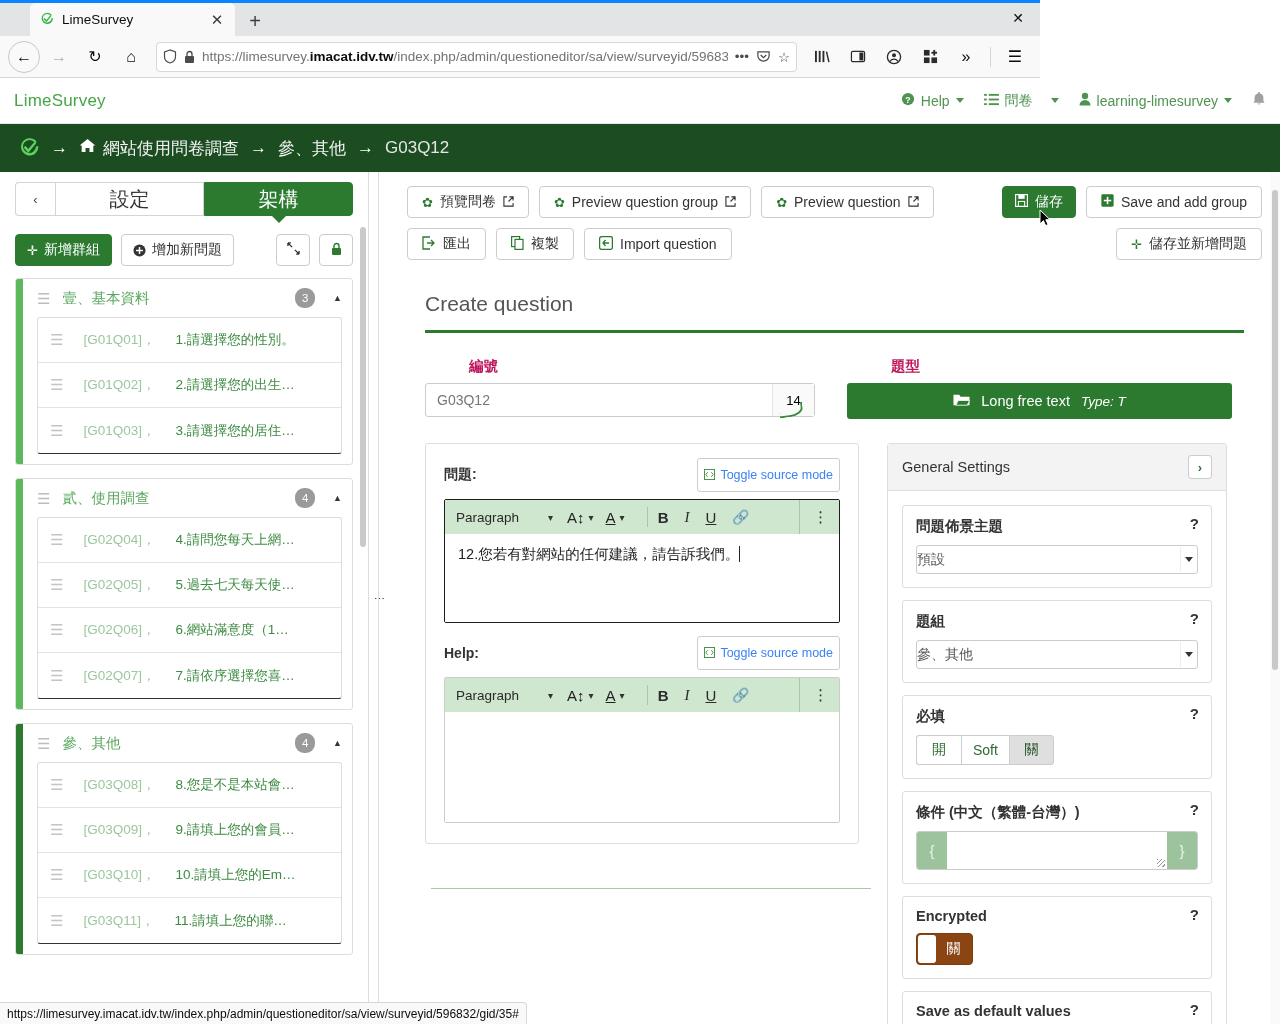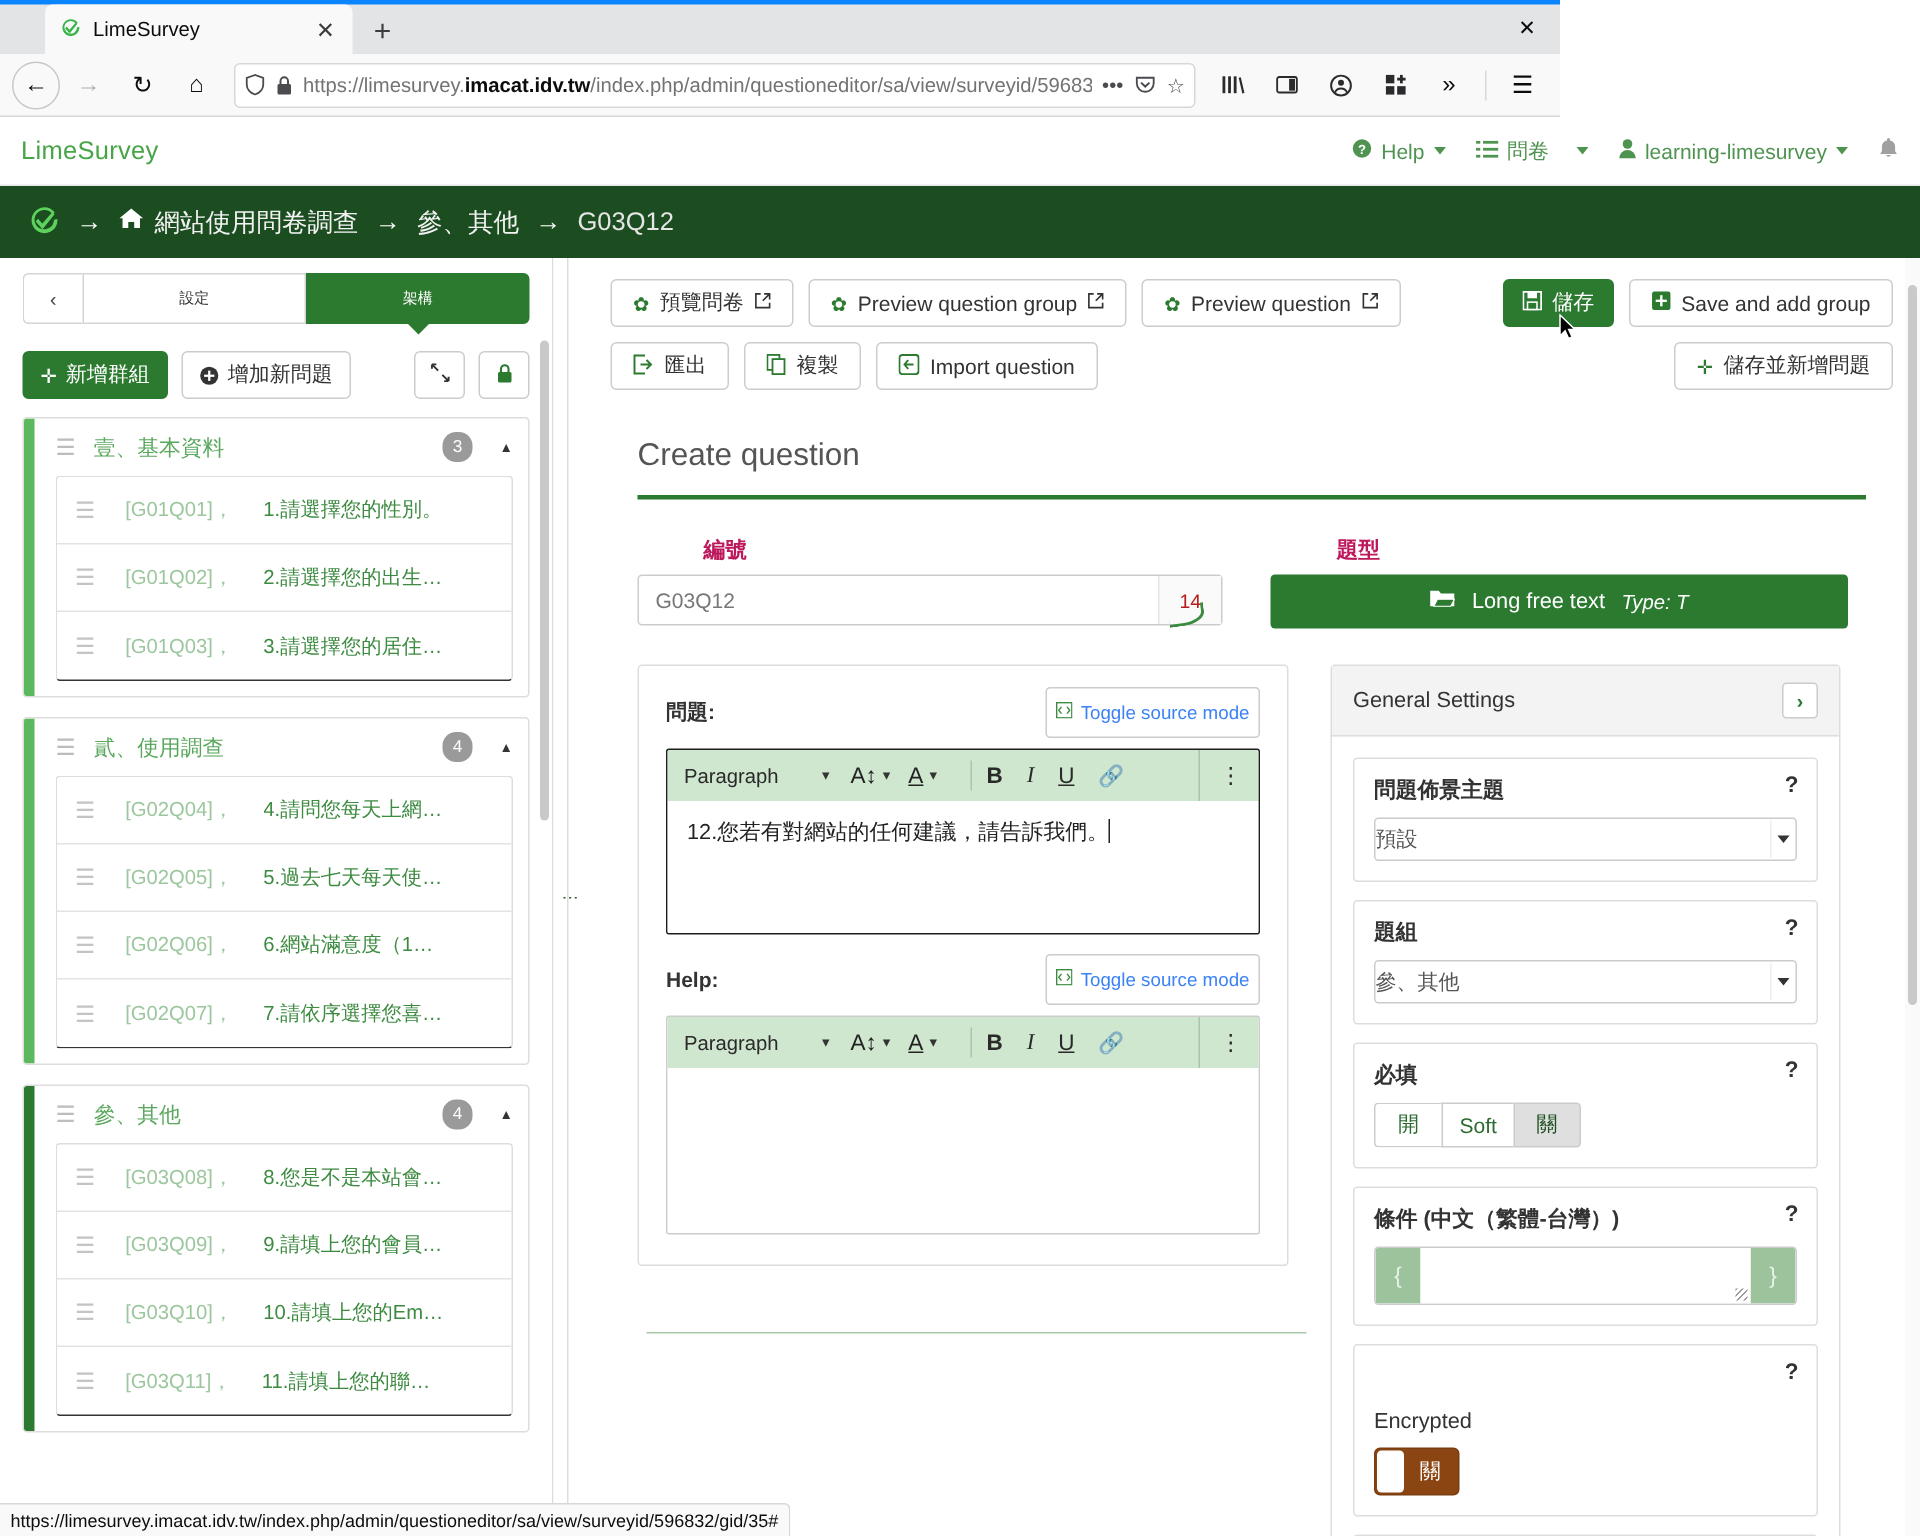--- a/index.html
+++ b/index.html
@@ -93,21 +93,21 @@
     width:369px; background:#fff; border-right:1px solid #dcdcdc;
     display:flex; flex-direction:column; position:relative; overflow:hidden;
   }
   .side-tabs { display:flex; padding:10px 15px 0 15px; gap:0; position:relative; }
   .side-tab-back {
     width:40px;height:34px; border:1px solid #d4d4d4; border-right:none; border-radius:4px 0 0 4px;
     background:#fff; display:flex;align-items:center;justify-content:center; font-size:13px; color:#444;
   }
   .side-tab {
     flex:1; height:34px; border:1px solid #d4d4d4; background:#fff; color:#333;
-    display:flex;align-items:center;justify-content:center; font-size:10px;
+    display:flex;align-items:center;justify-content:center; font-size:20px;
   }
   .side-tab.active { background:#2b7a2f; color:#fff; border-color:#2b7a2f; border-radius:0 4px 4px 0; position:relative;}
   .side-tab.active::after{
     content:""; position:absolute; left:50%; margin-left:-8px; bottom:-8px;
     border-left:8px solid transparent;border-right:8px solid transparent;border-top:8px solid #2b7a2f;
   }
   .side-actions { display:flex; align-items:center; padding:18px 15px 12px 15px; gap:9px; }
   .btn {
     display:inline-flex; align-items:center; justify-content:center; gap:6px;
     border:1px solid #ccc; background:#fff; border-radius:4px; color:#333;
@@ -184,21 +184,21 @@
   .fld.code { width:390px; }
   .fld.type { width:385px; }
   .fld-label { font-size:14.5px; color:#be185d; font-weight:bold; margin-bottom:7px;margin-left:44px; }
   .code-input {
     height:34px; border:1px solid #ccc; border-radius:3px; display:flex; align-items:center;
     padding:0 0 0 11px; font-size:14px; color:#777; background:#fff;
   }
   .code-input .val { flex:1; }
   .code-input .cnt {
     width:42px; height:32px; display:flex; align-items:center; justify-content:center;
-    font-size:13px; color:#b91c1c; border-left:1px solid #e4e4e4; background:#fafafa; position:relative;margin-left:40px;
+    font-size:13px; color:#000000; border-left:1px solid #e4e4e4; background:#fafafa; position:relative;margin-left:40px;
   }
   .code-input .cnt::after {
     content:""; position:absolute; left:6px; bottom:-1px; width:22px; height:12px;
     border-bottom:2px solid #3d8b41; border-right:2px solid #3d8b41;
     border-radius:0 0 60% 0; transform:rotate(-8deg);
   }
   .type-btn {
     height:36px; background:#2b7a2f; color:#fff; border-radius:3px;
     display:flex; align-items:center; justify-content:center; gap:11px; font-size:14.5px;
   }
@@ -245,21 +245,21 @@
   .ed-area.tall { min-height:110px; }
   .caret { display:inline-block; width:1px; height:16px; background:#222; vertical-align:-3px; }
 
   
   .setting {
     border:1px solid #ddd; border-radius:3px; margin:0 14px 12px 14px; padding:11px 13px 13px 13px;
     position:relative;
   }
   .setting .q { position:absolute; right:12px; top:9px; font-weight:bold; font-size:15px; color:#333; }
   .setting .lbl { font-size:14.5px; color:#333; font-weight:bold; margin-bottom:9px; padding-right:22px; }
-  .setting .lbl.normal { font-weight:normal;margin-top:32px; }
+  .setting .lbl.normal { font-weight:bold; }
   .sel {
     height:29px; border:1px solid #ccc; border-radius:3px; background:#fff;
     display:flex; align-items:center; padding-left:0; font-size:14px; color:#555;
     position:relative;
   }
   .sel .arrow {
     position:absolute; right:1px; top:1px; bottom:1px; width:16px; background:#fff;
     border-left:1px solid #eee; display:flex; align-items:center; justify-content:center;
   }
   .sel .arrow i { width:0;height:0;border-left:4px solid transparent;border-right:4px solid transparent;

